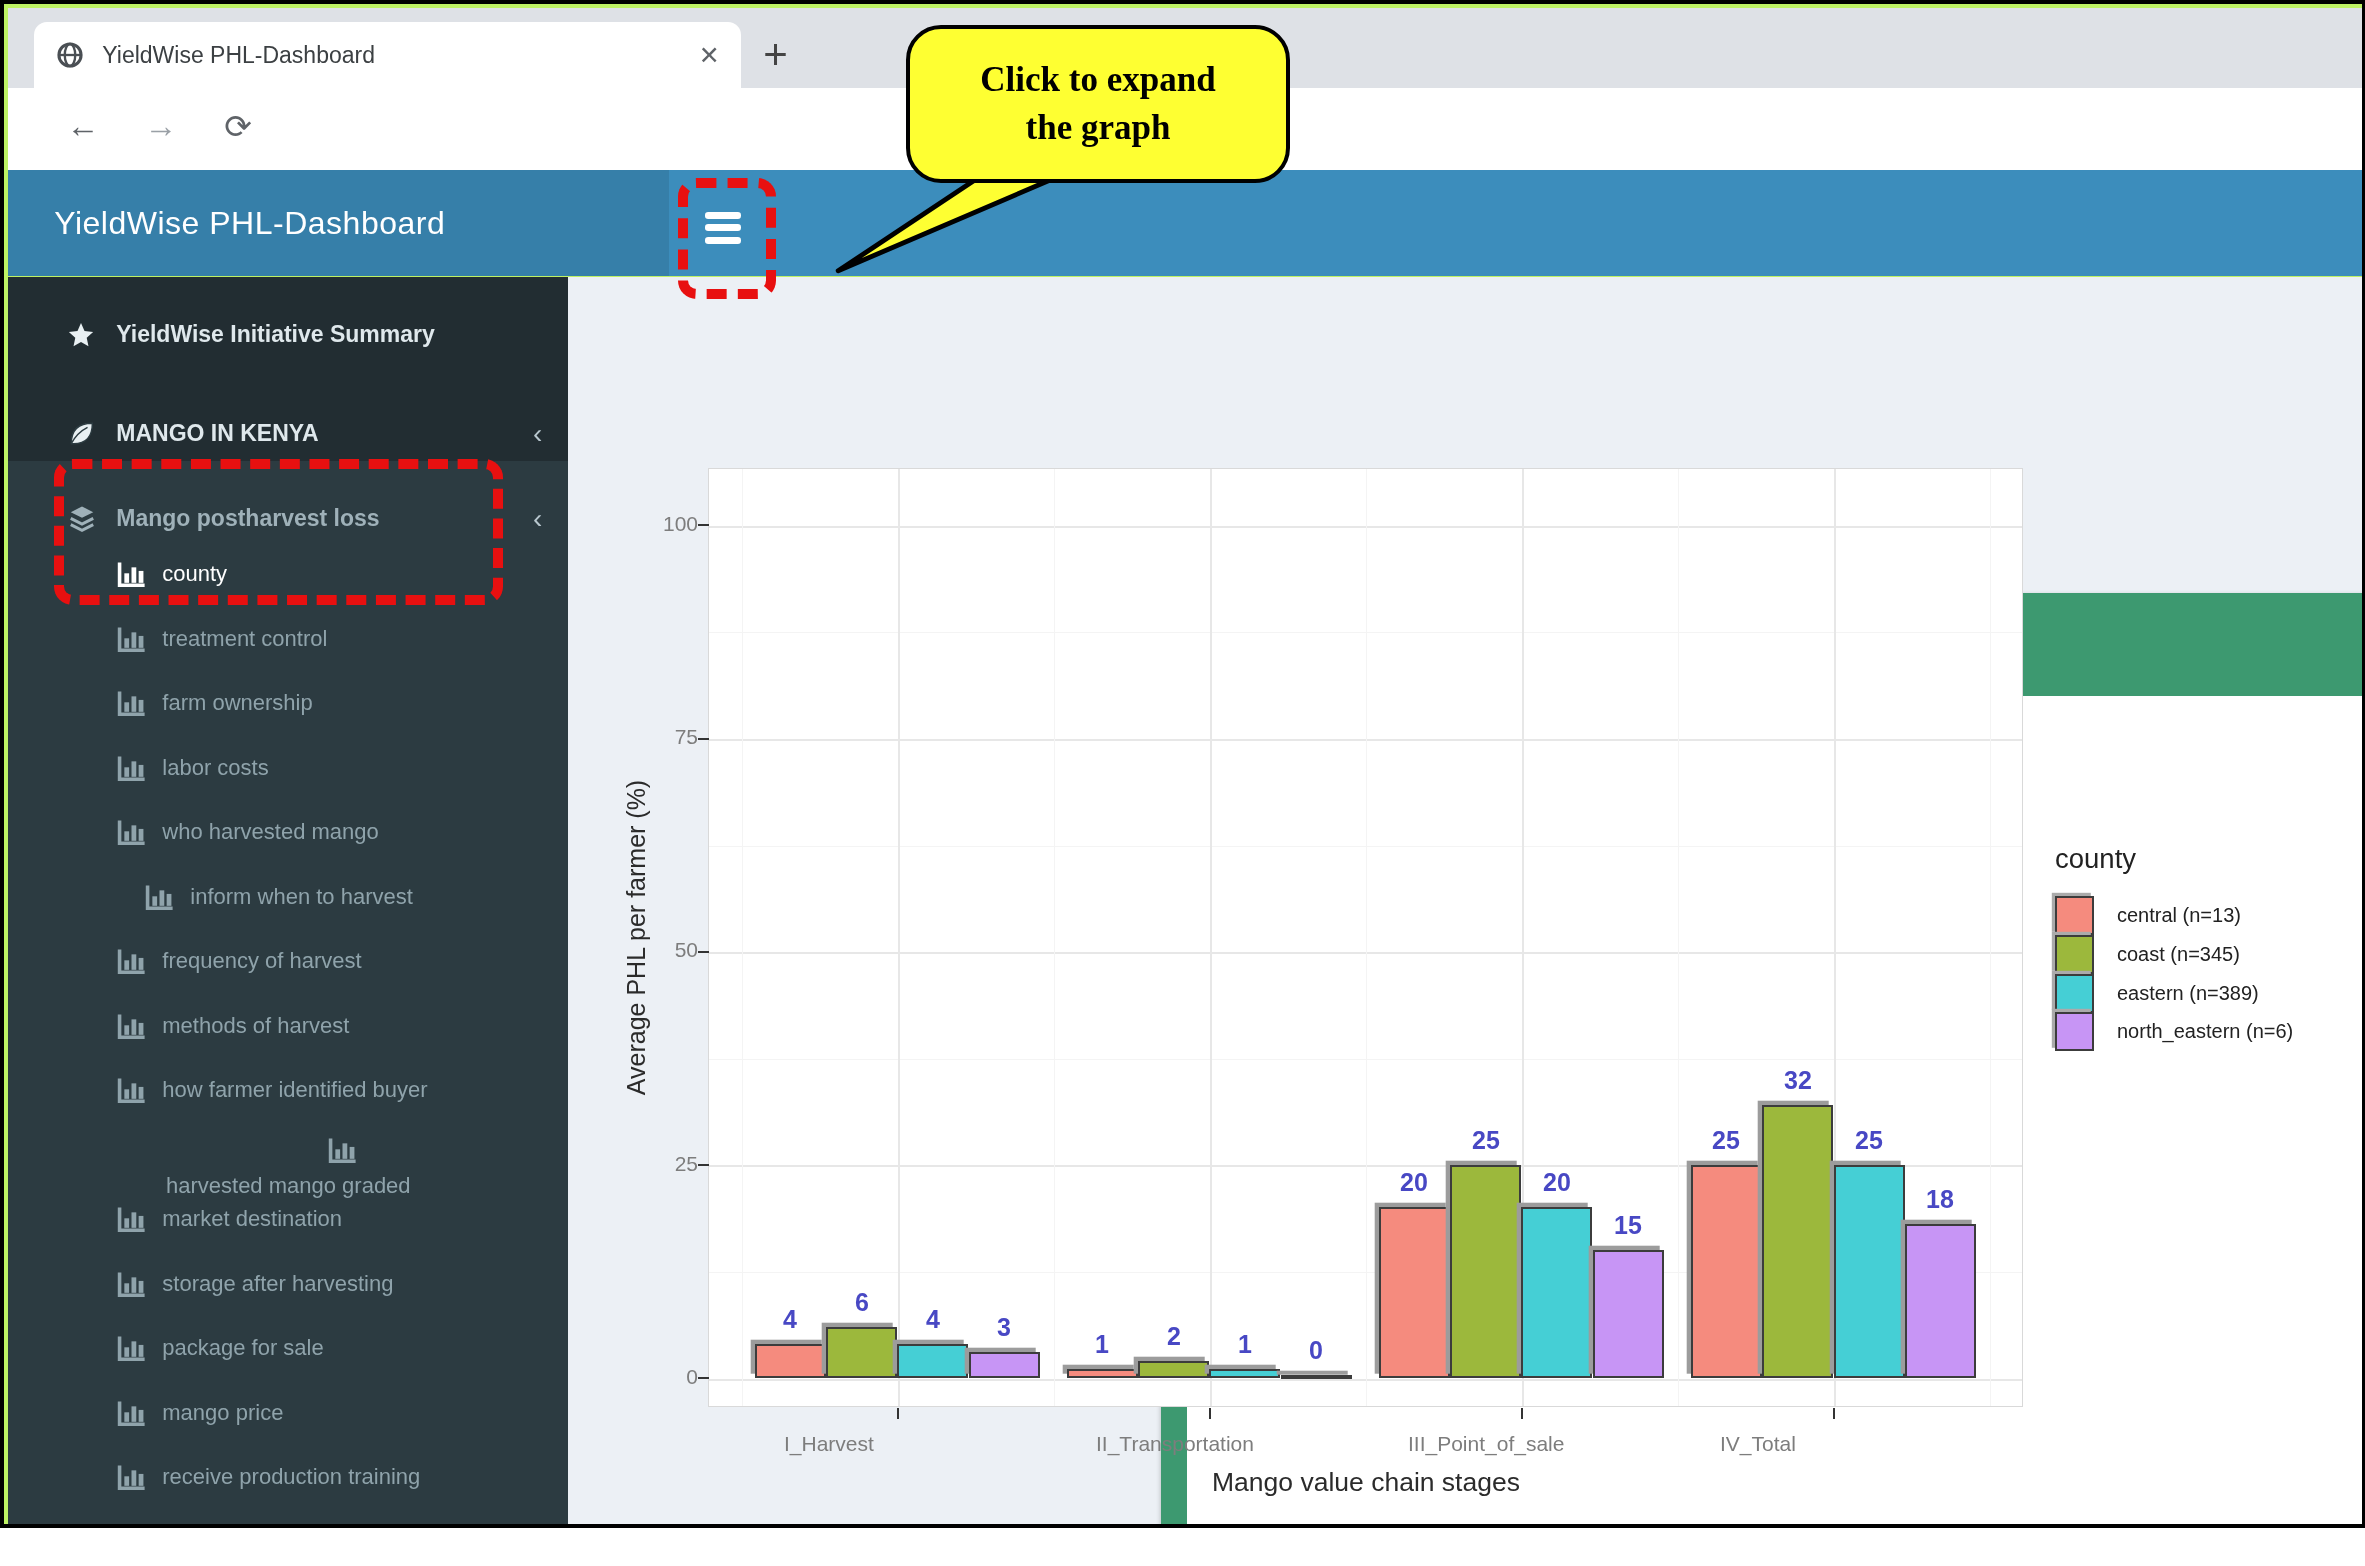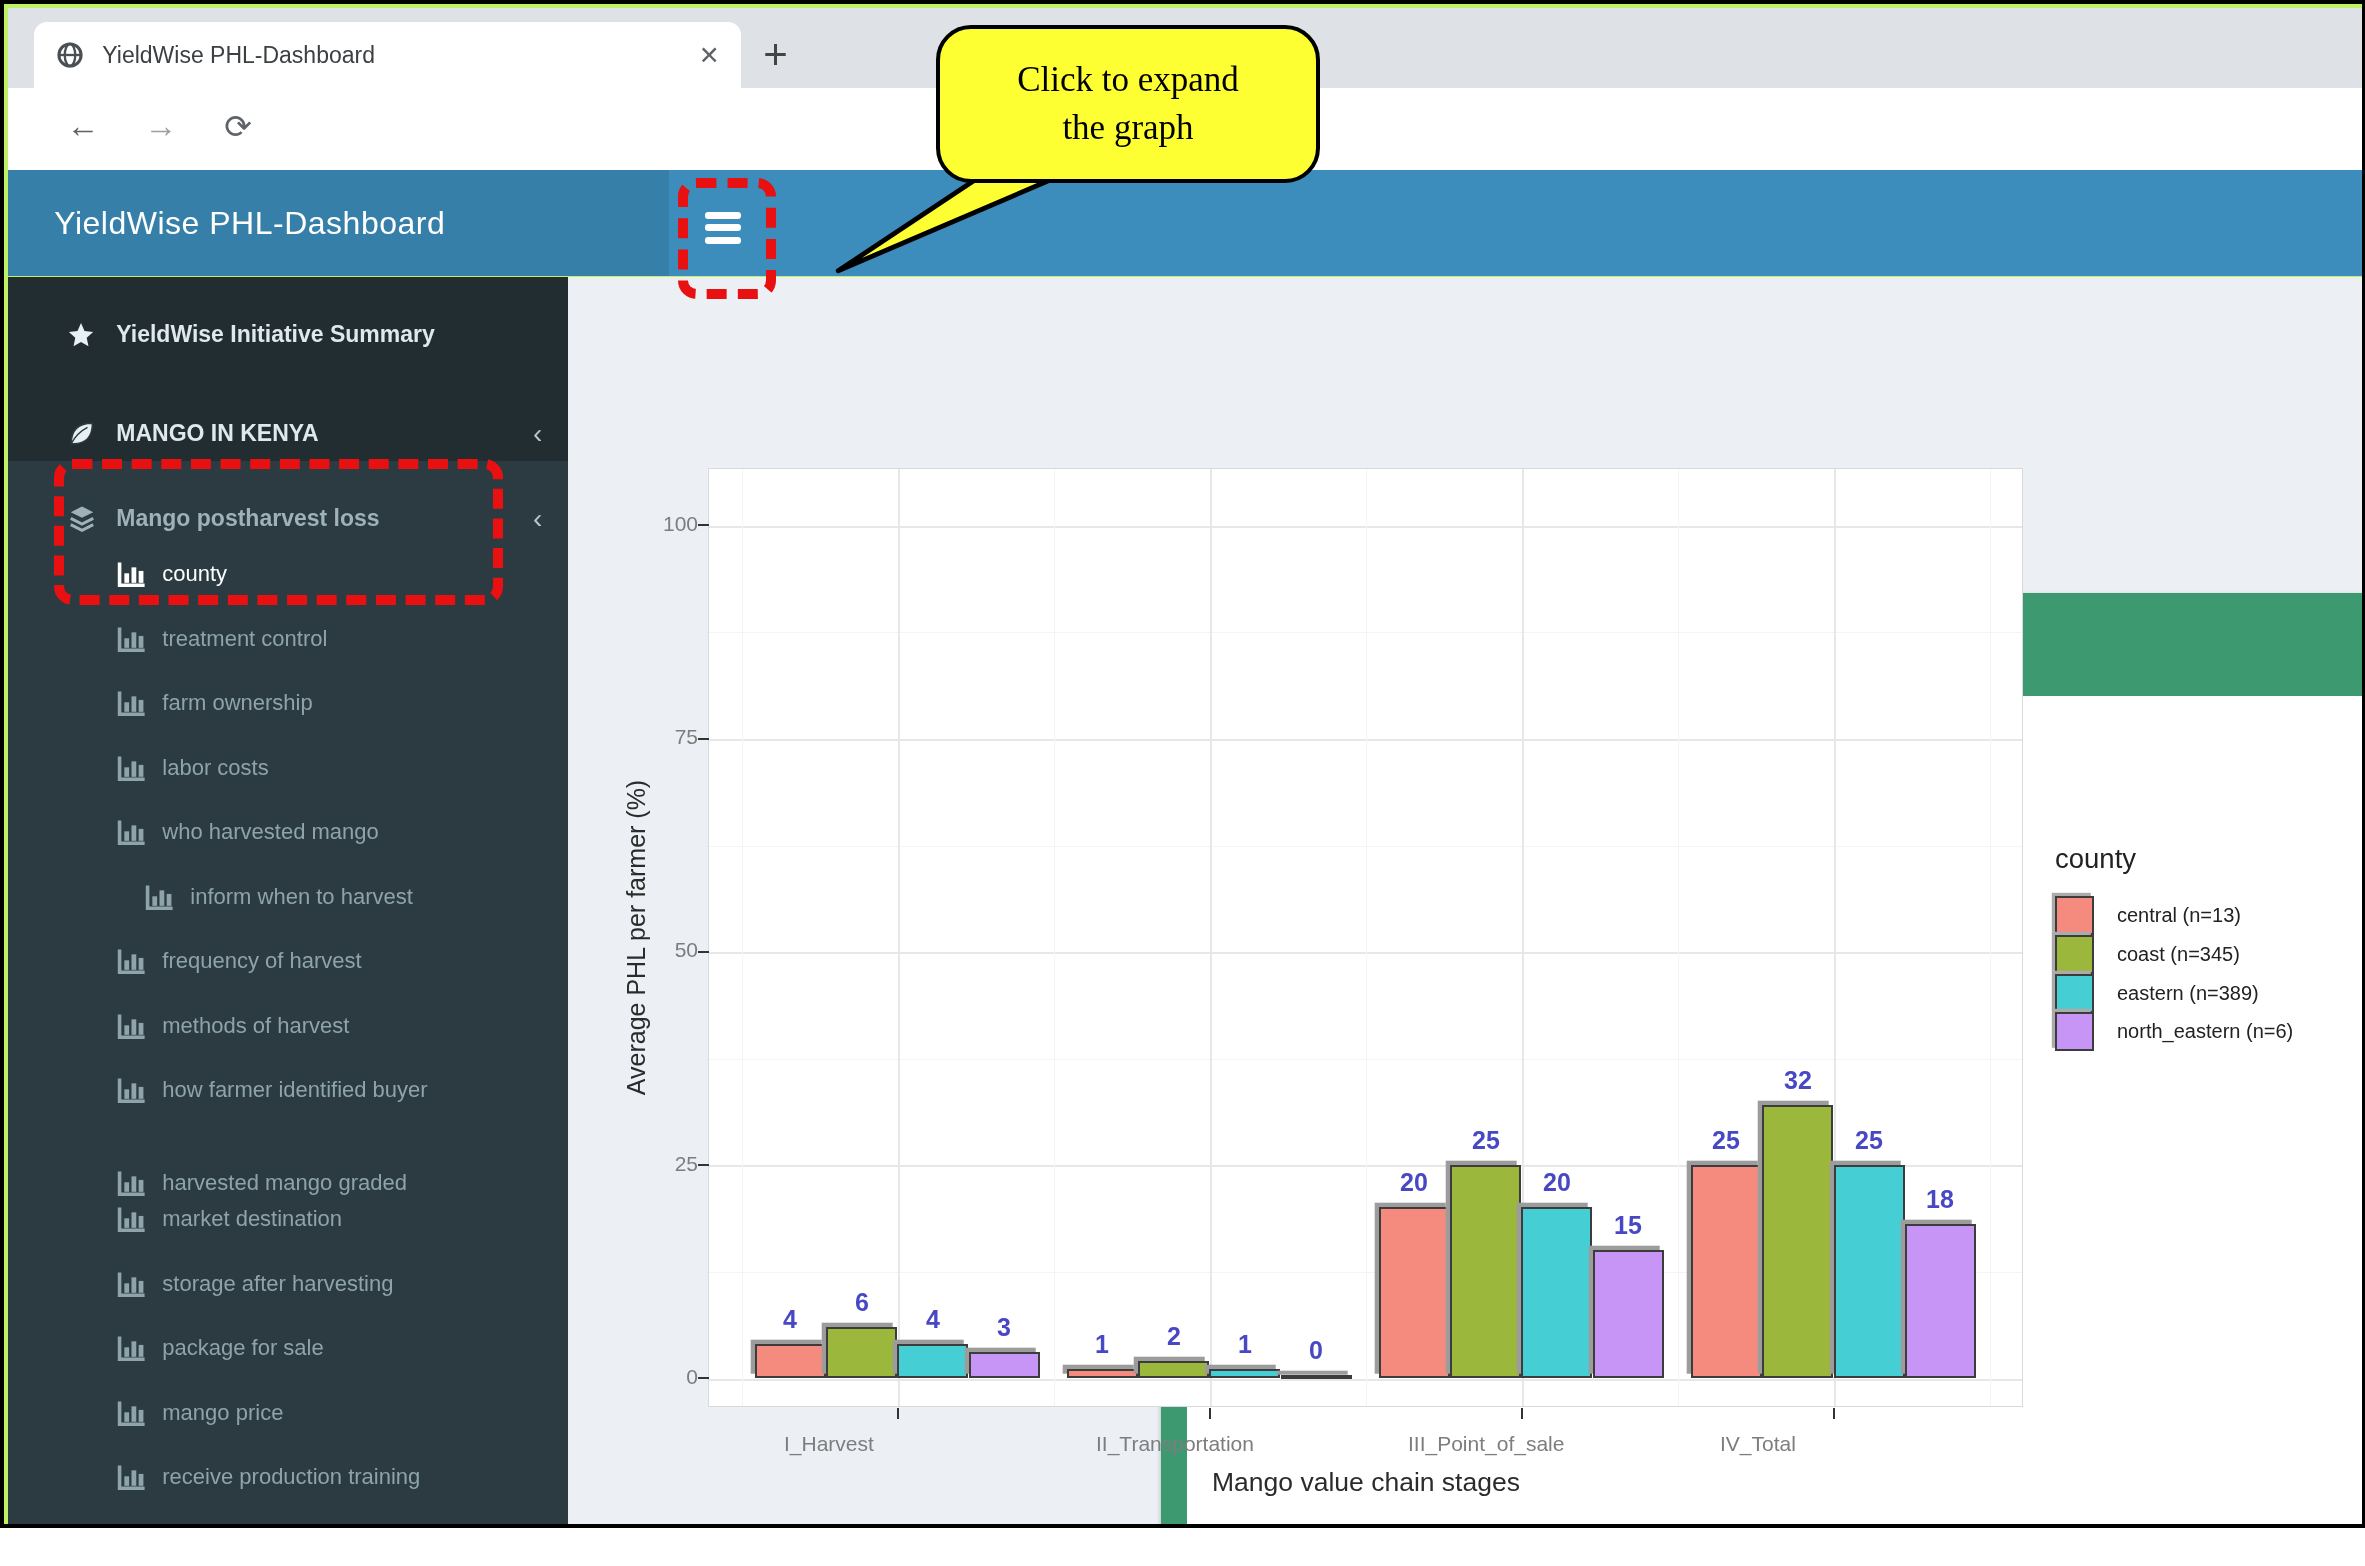--- a/index.html
+++ b/index.html
@@ -56,24 +56,24 @@
   .ytick-label{position:absolute;width:70px;text-align:right;font-size:21px;color:#7d7d7d;}
   .xtick-label{position:absolute;width:227px;text-align:left;font-size:21px;color:#7d7d7d;}
   .tickmark{position:absolute;background:#333;}
   .axis-title-x{position:absolute;font-size:26.5px;font-weight:500;color:#2b2b2b;text-align:center;width:648px;}
   .axis-title-y{position:absolute;font-size:25px;color:#2b2b2b;transform:rotate(-90deg);transform-origin:center;white-space:nowrap;}
   .legend-title{position:absolute;font-size:27.5px;color:#222;}
   .legend-key{position:absolute;width:39px;height:39px;border:2.7px solid #3c3c3c;box-shadow:-3.2px -3.2px 0 0 #ababab;}
   .legend-label{position:absolute;font-size:20px;color:#222;white-space:nowrap;line-height:39px;}
   
   .redbox{position:absolute;border:10.8px dashed #e81010;border-radius:18.4px;z-index:40;}
-  .callout{position:absolute;left:932px;top:20.5px;width:384px;height:158px;background:#feff32;
+  .callout{position:absolute;left:902px;top:20.5px;width:384px;height:158px;background:#feff32;
            border:4.9px solid #000;border-radius:35px;z-index:52;
            display:flex;flex-direction:column;align-items:center;justify-content:center;
-           font-family:"Liberation Serif","DejaVu Serif",serif;font-size:35px;font-weight:400;color:#000;
+           font-family:"Liberation Serif","DejaVu Serif",serif;font-size:35px;font-weight:700;color:#000;
            text-align:center;line-height:1.35;}
   .tail-svg{position:absolute;left:0;top:0;width:2366px;height:1567px;z-index:51;pointer-events:none;}
   .icon-svg{display:block;}
 </style>
 </head>
 <body>
 
 <div class="screen">
 
   <div class="tabstrip">
@@ -231,21 +231,21 @@
           <span class="ic">
             <svg class="icon-svg" width="31" height="29" viewBox="0 0 26 24">
     <path d="M3 2 V21 H24" fill="none" stroke="#8fa3ab" stroke-width="3"></path>
     <rect x="7" y="11" width="4" height="8" fill="#8fa3ab"></rect>
     <rect x="13" y="6" width="4" height="13" fill="#8fa3ab"></rect>
     <rect x="19" y="9" width="4" height="10" fill="#8fa3ab"></rect>
   </svg>
           </span>
           <span>how farmer identified buyer</span>
         </div>
-        <div class="submenu-item" style="top: 874px;">
+        <div class="submenu-item" style="top: 850px; flex-direction: column;">
           <span class="ic">
             <svg class="icon-svg" width="31" height="29" viewBox="0 0 26 24">
     <path d="M3 2 V21 H24" fill="none" stroke="#8fa3ab" stroke-width="3"></path>
     <rect x="7" y="11" width="4" height="8" fill="#8fa3ab"></rect>
     <rect x="13" y="6" width="4" height="13" fill="#8fa3ab"></rect>
     <rect x="19" y="9" width="4" height="10" fill="#8fa3ab"></rect>
   </svg>
           </span>
           <span>harvested mango graded</span>
         </div>

